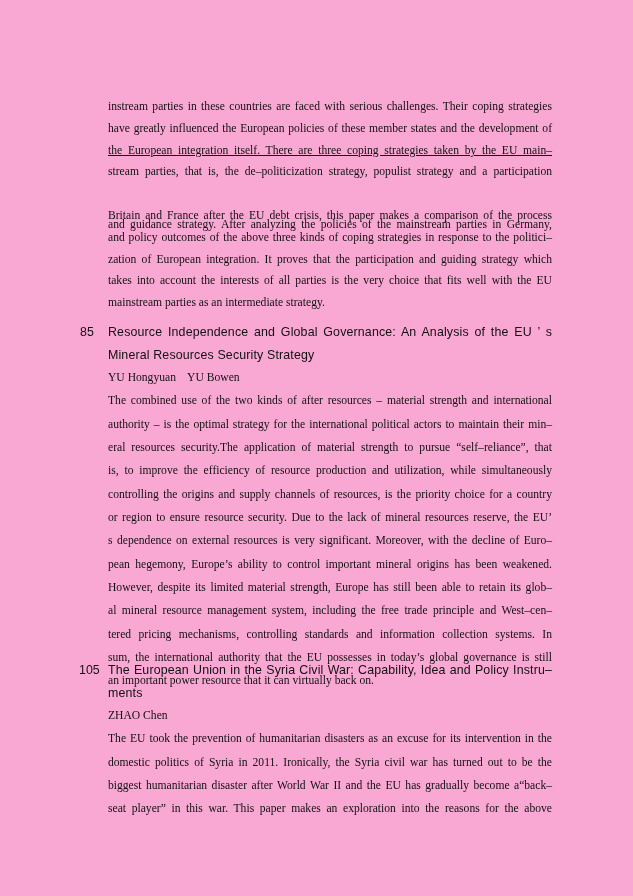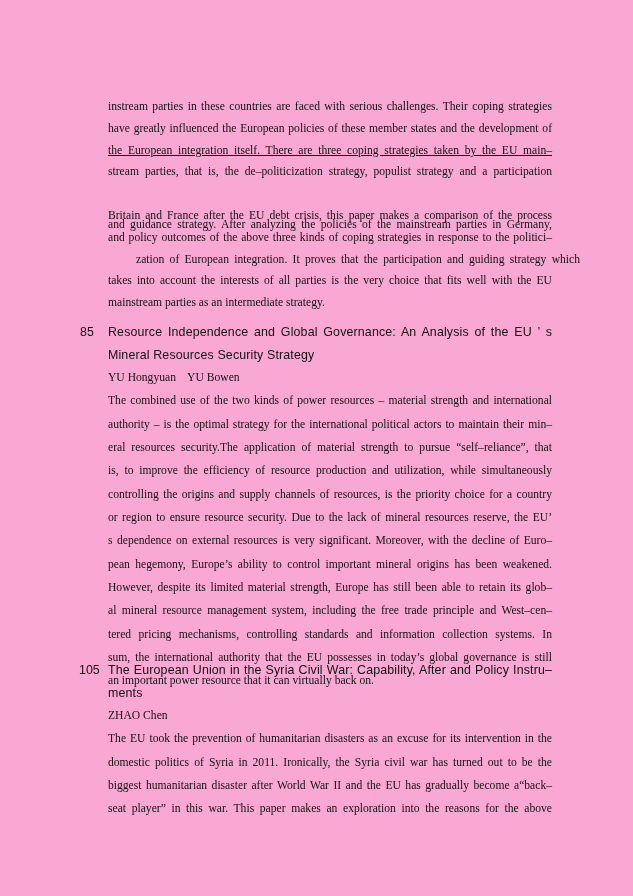--- a/index.html
+++ b/index.html
@@ -37,48 +37,48 @@
 <div class="page">
 
   <div>
     <div class="line" style="top:99px">instream parties in these countries are faced with serious challenges. Their coping strategies</div>
     <div class="line" style="top: 120.8px;">have greatly influenced the European policies of these member states and the development of</div>
     <div class="line" style="top: 142.6px; text-decoration: underline;">the European integration itself. There are three coping strategies taken by the EU main–</div>
     <div class="line" style="top: 164.4px;">stream parties, that is, the de–politicization strategy, populist strategy and a participation</div>
     <div class="line" style="top: 186.2px; margin-top: 31px;">and guidance strategy. After analyzing the policies of the mainstream parties in Germany,</div>
     <div class="line" style="top: 208px;">Britain and France after the EU debt crisis, this paper makes a comparison of the process</div>
     <div class="line" style="top: 229.8px;">and policy outcomes of the above three kinds of coping strategies in response to the politici–</div>
-    <div class="line" style="top: 251.6px; margin-left: 28px;">zation of European integration. It proves that the participation and guiding strategy which</div>
+    <div class="line" style="top: 251.6px;">zation of European integration. It proves that the participation and guiding strategy which</div>
     <div class="line" style="top: 273.4px;">takes into account the interests of all parties is the very choice that fits well with the EU</div>
     <div class="line last" style="top: 295.2px;">mainstream parties as an intermediate strategy.</div>
   </div>
 
   <div>
     <div class="num" style="top:324px">85</div>
     <div class="title" style="top:324px">Resource Independence and Global Governance: An Analysis of the EU ’ s</div>
     <div class="title last" style="top:347px">Mineral Resources Security Strategy</div>
     <div class="authors" style="top:370px">YU Hongyuan    YU Bowen</div>
-    <div class="line" style="top:393px">The combined use of the two kinds of power resources – material strength and international</div>
+    <div class="line" style="top:393px">The combined use of the two kinds of after resources – material strength and international</div>
     <div class="line" style="top:417px">authority – is the optimal strategy for the international political actors to maintain their min–</div>
     <div class="line" style="top:440px">eral resources security.The application of material strength to pursue “self–reliance”, that</div>
     <div class="line" style="top:463px">is, to improve the efficiency of resource production and utilization, while simultaneously</div>
     <div class="line" style="top:487px">controlling the origins and supply channels of resources, is the priority choice for a country</div>
     <div class="line" style="top:510px">or region to ensure resource security. Due to the lack of mineral resources reserve, the EU’</div>
     <div class="line" style="top:533px">s dependence on external resources is very significant. Moreover, with the decline of Euro–</div>
     <div class="line" style="top:557px">pean hegemony, Europe’s ability to control important mineral origins has been weakened.</div>
     <div class="line" style="top:580px">However, despite its limited material strength, Europe has still been able to retain its glob–</div>
     <div class="line" style="top:603px">al mineral resource management system, including the free trade principle and West–cen–</div>
     <div class="line" style="top:627px">tered pricing mechanisms, controlling standards and information collection systems. In</div>
     <div class="line" style="top:650px">sum, the international authority that the EU possesses in today’s global governance is still</div>
     <div class="line last" style="top:673px">an important power resource that it can virtually back on.</div>
   </div>
 
   <div>
     <div class="num w3" style="top:662px">105</div>
-    <div class="title" style="top:662px">The European Union in the Syria Civil War: Capability, After and Policy Instru–</div>
+    <div class="title" style="top:662px">The European Union in the Syria Civil War: Capability, Idea and Policy Instru–</div>
     <div class="title last" style="top:685px">ments</div>
     <div class="authors" style="top:708px">ZHAO Chen</div>
     <div class="line" style="top:731px">The EU took the prevention of humanitarian disasters as an excuse for its intervention in the</div>
     <div class="line" style="top:755px">domestic politics of Syria in 2011. Ironically, the Syria civil war has turned out to be the</div>
     <div class="line" style="top:778px">biggest humanitarian disaster after World War II and the EU has gradually become a“back–</div>
     <div class="line" style="top:801px">seat player” in this war. This paper makes an exploration into the reasons for the above</div>
   </div>
 
 </div>
 

